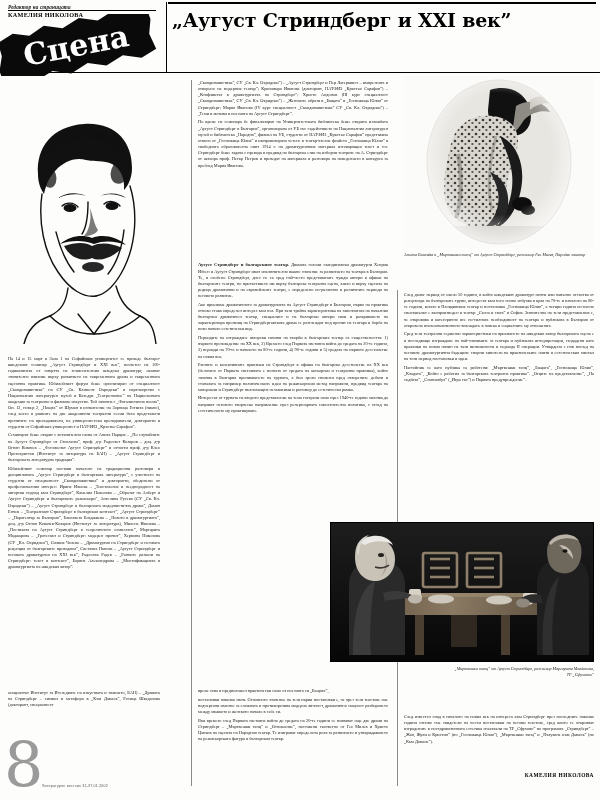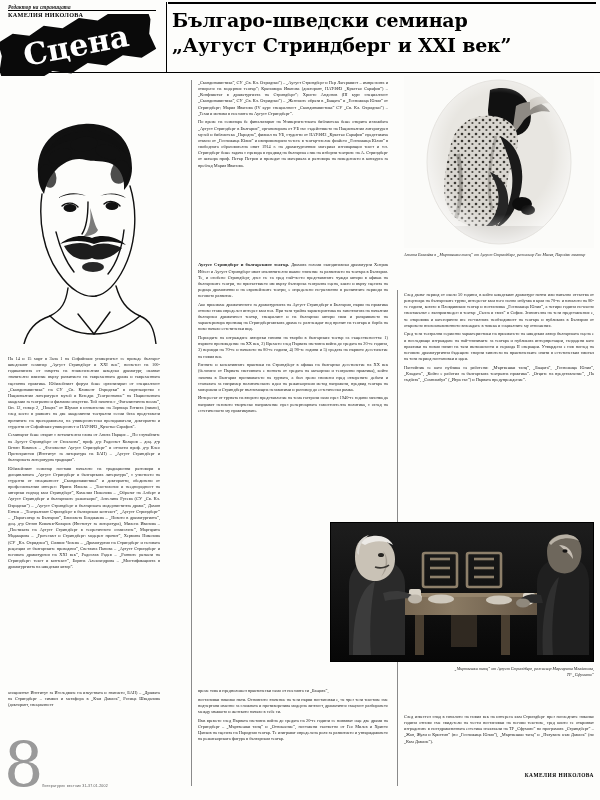--- a/index.html
+++ b/index.html
@@ -264,21 +264,20 @@
       <g transform="rotate(-11 82 31)">
         <path d="M6,14 L22,8 L38,13 L54,6 L72,12 L90,5 L108,11 L126,4 L144,10 L158,5
                  L160,20 L156,34 L160,50 L144,56 L126,50 L108,57 L90,51 L72,58 L54,52
                  L38,58 L20,52 L4,57 L2,42 L7,28 Z" fill="#0a0a0a"></path>
       </g>
       <text x="82" y="42" transform="rotate(-11 82 31)" text-anchor="middle" font-family="DejaVu Serif, serif" font-size="30" font-weight="bold" fill="#ffffff">Сцена</text>
     </svg>
   </div>
 
   <div class="headline">
-    <div class="l1">Българо-шведски семинар</div>
     <div class="l2">„Аугуст Стриндберг и XXI век”</div>
   </div>
 
   <div class="portrait">
     <svg width="152" height="262" viewBox="0 0 152 262" xmlns="http://www.w3.org/2000/svg">
       <rect width="152" height="262" fill="#fdfdfb"></rect>
       <g fill="#111" stroke="none">
 
         <path d="M30,92 C28,66 44,44 76,42 C108,40 124,60 124,86 C124,96 120,104 116,108
                  C117,96 112,86 104,82 C96,78 86,80 78,78 C66,75 56,80 48,88

